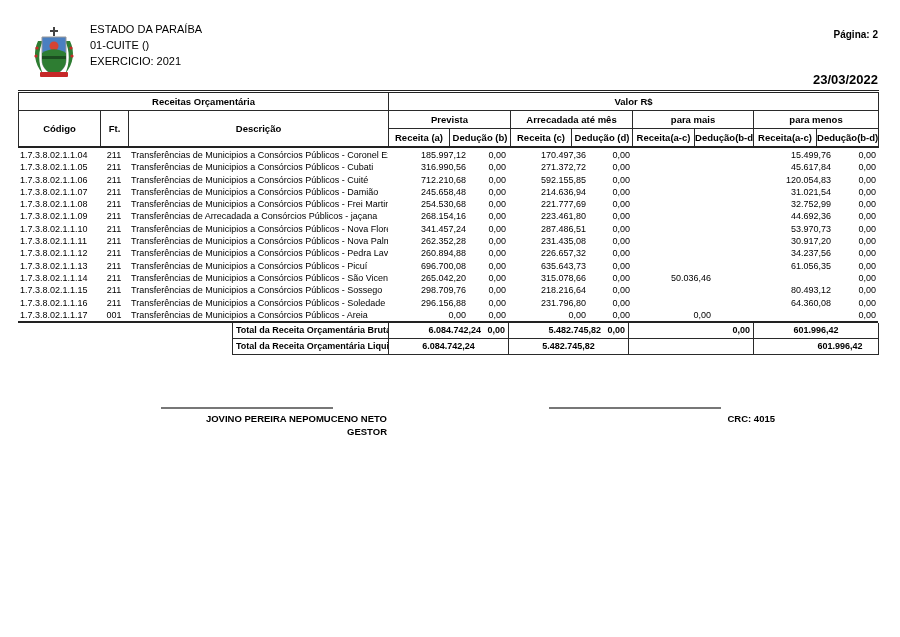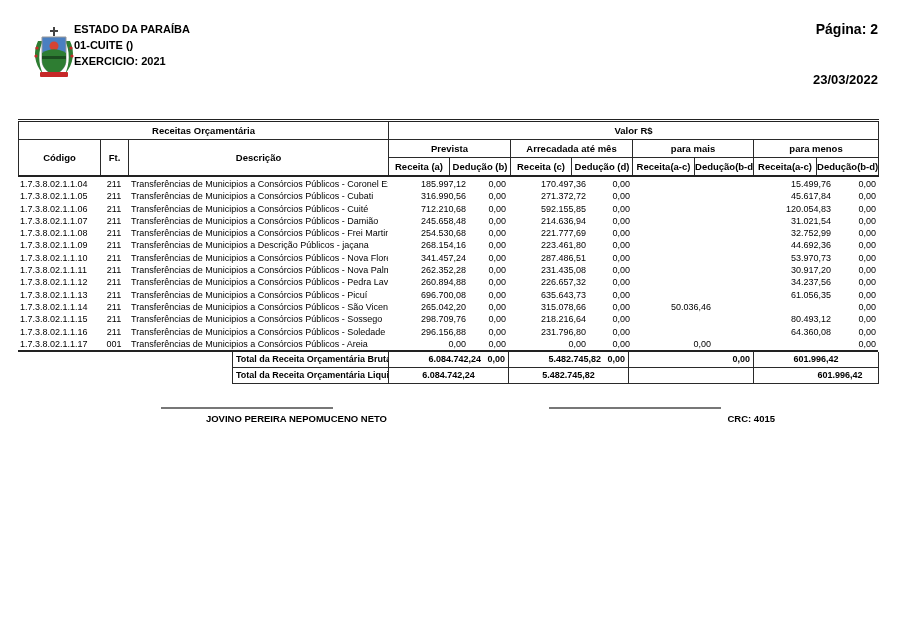--- a/index.html
+++ b/index.html
@@ -1,31 +1,31 @@
 <!DOCTYPE html>
 <html><head>
 <meta charset="utf-8">
 <style>
   html,body{margin:0;padding:0;background:#e8e8e8;}
   .doc{position:relative;width:900px;height:637px;background:#ffffff;
        font-family:"Liberation Sans", sans-serif;color:#000;overflow:hidden;}
 
   
   .logo{position:absolute;left:30px;top:26px;width:48px;height:56px;}
-  .brand{position:absolute;left:74px;top:21px;font-size:11px;font-weight:bold;line-height:16px;white-space:nowrap;}
-  .page-num{position:absolute;right:22px;top:21px;font-size:14px;font-weight:bold;}
+  .brand{position:absolute;left:90px;top:21px;font-size:11px;font-weight:normal;line-height:16px;white-space:nowrap;}
+  .page-num{position:absolute;right:22px;top:29px;font-size:10px;font-weight:bold;}
   .doc-date{position:absolute;right:22px;top:72px;font-size:13px;font-weight:bold;}
 
   
   .table-wrap{position:absolute;left:18px;top:90px;width:860px;}
   table{border-collapse:collapse;table-layout:fixed;}
   .hdr{width:860px;border-top:3px double #222;}
   .hdr td{border:1px solid #2a2a2a;font-size:9.5px;font-weight:bold;text-align:center;
           padding:0;height:17px;line-height:11px;vertical-align:middle;overflow:hidden;white-space:nowrap;}
-  .hdr{border-bottom:2px solid #222;margin-top:29px;}
+  .hdr{border-bottom:2px solid #222;}
 
   .data{width:860px;border-bottom:2px solid #222;margin-top:1px;}
   .data td{font-size:9px;padding:0 2px;line-height:12.3px;height:12.3px;white-space:nowrap;overflow:hidden;}
   .data td.num{text-align:right;}
   .data td.c-cod{padding-left:2px;}
   .data td.c-ft{text-align:center;}
   .data td.c-desc{padding-left:3px;}
 
   .totals{width:646px;margin-left:214px;font-weight:bold;}
   .totals td{border:1px solid #2a2a2a;font-size:9px;height:15px;line-height:15px;
@@ -191,21 +191,21 @@
     <td class="num">221.777,69</td>
     <td class="num">0,00</td>
     <td class="num"></td>
     <td class="num"></td>
     <td class="num">32.752,99</td>
     <td class="num">0,00</td>
   </tr>
           <tr>
     <td class="c-cod">1.7.3.8.02.1.1.09</td>
     <td class="c-ft">211</td>
-    <td class="c-desc">Transferências de Municipios a Descrição Públicos - jaçana</td>
+    <td class="c-desc">Transferências de Arrecadada a Consórcios Públicos - jaçana</td>
     <td class="num">268.154,16</td>
     <td class="num">0,00</td>
     <td class="num">223.461,80</td>
     <td class="num">0,00</td>
     <td class="num"></td>
     <td class="num"></td>
     <td class="num">44.692,36</td>
     <td class="num">0,00</td>
   </tr>
           <tr>
@@ -353,19 +353,20 @@
         <td class="cen"></td>
         <td class="cen-r">601.996,42</td>
       </tr>
     </tbody>
       </table>
   </div>
 
   <div class="sig sig-left">
     <div class="sig-line"></div>
     <div>JOVINO PEREIRA NEPOMUCENO NETO</div>
+    <div>GESTOR</div>
   </div>
   <div class="sig sig-right">
     <div class="sig-line"></div>
     <div>CRC: 4015</div>
   </div>
 
 </div>
 
 </body></html>

